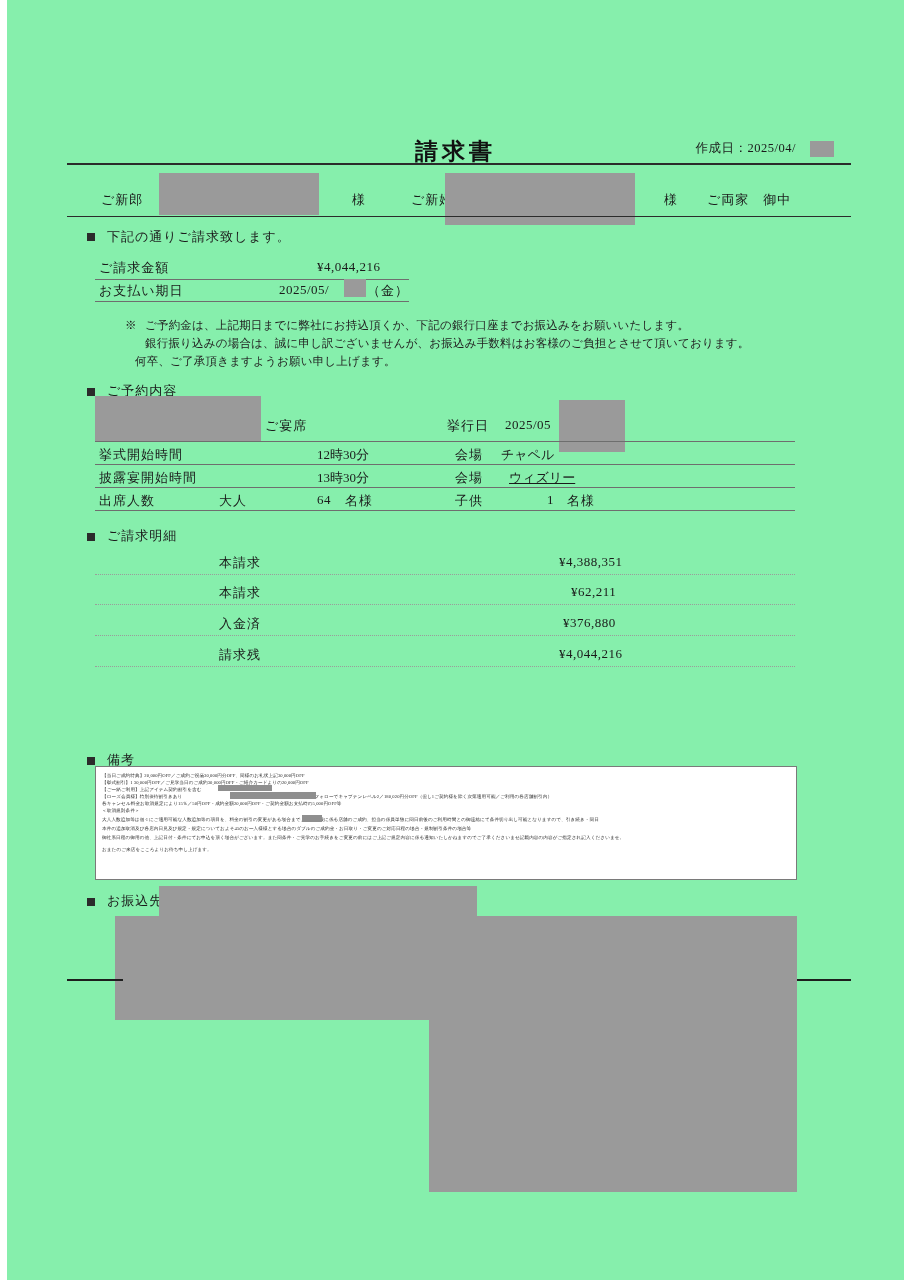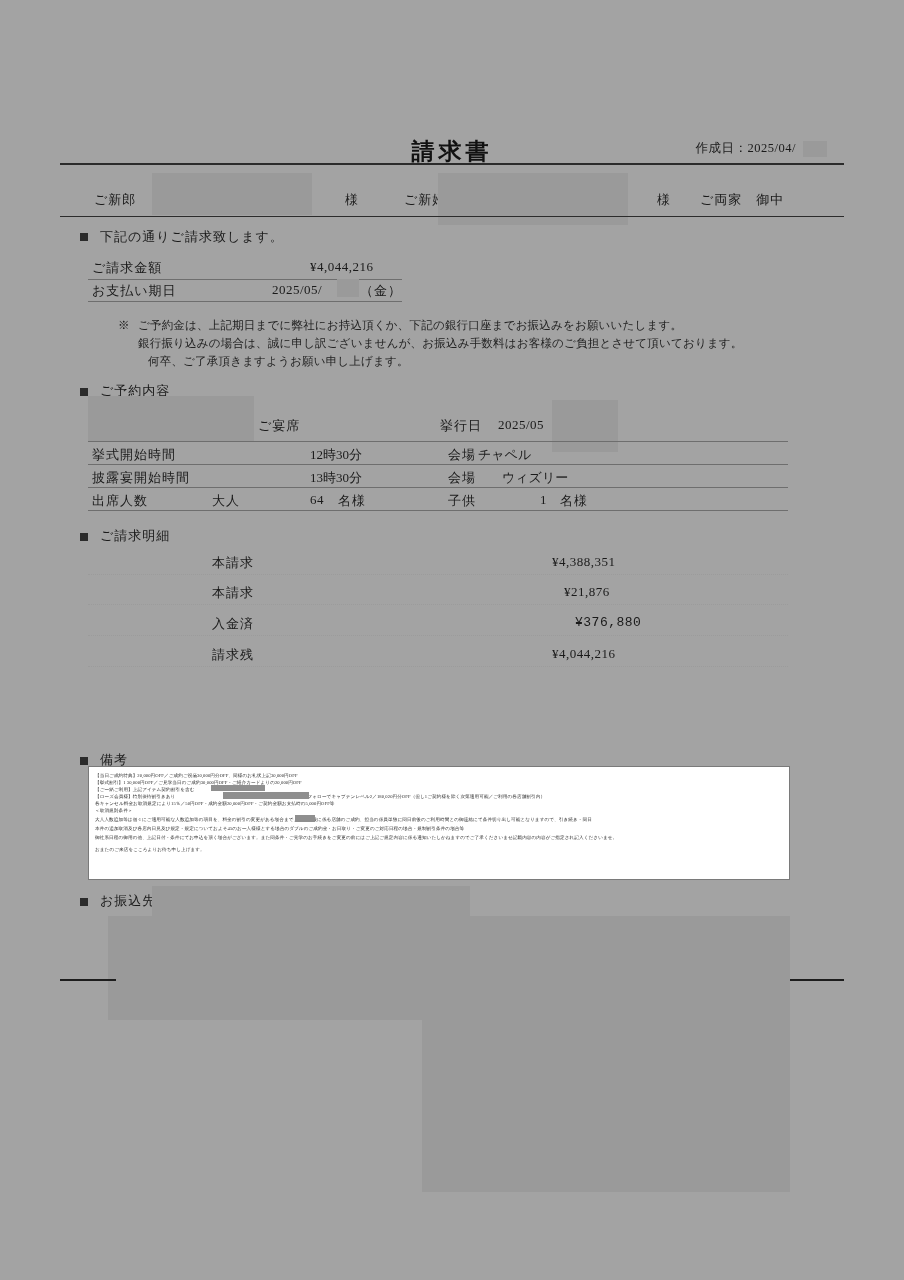--- a/index.html
+++ b/index.html
@@ -11,21 +11,22 @@
     width: 904px;
     height: 1280px;
     position: relative;
     font-family: "Liberation Serif", "DejaVu Serif", serif;
     color: #1a1a1a;
     overflow: hidden;
   }
   .page {
     position: absolute;
     inset: 0;
-    background: #a3a3a3;
+    background: #86efac;
+    margin-left: 7px;
   }
   .redact {
     position: absolute;
     background: #9a9a9a;
   }
   .rule {
     position: absolute;
     background: #2b2b2b;
     height: 1px;
   }
@@ -167,66 +168,66 @@
 
   <div class="label" style="left:92px; top:282px;">お支払い期日</div>
   <div class="value num" style="left:272px; top:282px;">2025/05/</div>
   <div class="redact" style="left:337px; top:279px; width:22px; height:18px;"></div>
   <div class="label" style="left:360px; top:282px;">（金）</div>
   <div class="thin-rule" style="left:88px; top:301px; width:314px;"></div>
 
   <div class="note-line" style="left:118px; top:318px;">※</div>
   <div class="note-line" style="left:138px; top:318px;">ご予約金は、上記期日までに弊社にお持込頂くか、下記の銀行口座までお振込みをお願いいたします。</div>
   <div class="note-line" style="left:138px; top:336px;">銀行振り込みの場合は、誠に申し訳ございませんが、お振込み手数料はお客様のご負担とさせて頂いております。</div>
-  <div class="note-line" style="left:148px; top:354px;">何卒、ご了承頂きますようお願い申し上げます。</div>
+  <div class="note-line" style="left:128px; top:354px;">何卒、ご了承頂きますようお願い申し上げます。</div>
 
   <div class="sq-bullet" style="left:80px; top:388px;"></div>
   <div class="label" style="left:100px; top:382px;">ご予約内容</div>
 
   <div class="redact" style="left:88px; top:396px; width:166px; height:46px;"></div>
   <div class="label" style="left:258px; top:417px;">ご宴席</div>
   <div class="label" style="left:440px; top:417px;">挙行日</div>
   <div class="value num" style="left:498px; top:417px;">2025/05</div>
   <div class="redact" style="left:552px; top:400px; width:66px; height:52px;"></div>
   <div class="thin-rule" style="left:88px; top:441px; width:700px;"></div>
 
   <div class="label" style="left:92px; top:446px;">挙式開始時間</div>
   <div class="value" style="left:310px; top:446px;">12時30分</div>
   <div class="label" style="left:448px; top:446px;">会場</div>
-  <div class="value" style="left:478px; top:446px;">チャペル</div>
+  <div class="value" style="left:494px; top:446px;">チャペル</div>
   <div class="thin-rule" style="left:88px; top:464px; width:700px;"></div>
 
   <div class="label" style="left:92px; top:469px;text-align:right;">披露宴開始時間</div>
   <div class="value" style="left:310px; top:469px;">13時30分</div>
   <div class="label" style="left:448px; top:469px;">会場</div>
-  <div class="value" style="left:502px; top:469px;">ウィズリー</div>
+  <div class="value" style="left:502px; top:469px;text-decoration:underline;">ウィズリー</div>
   <div class="thin-rule" style="left:88px; top:487px; width:700px;"></div>
 
   <div class="label" style="left:92px; top:492px;">出席人数</div>
   <div class="label" style="left:212px; top:492px;">大人</div>
   <div class="value num" style="left:310px; top:492px;">64</div>
   <div class="label" style="left:338px; top:492px;">名様</div>
   <div class="label" style="left:448px; top:492px;">子供</div>
   <div class="value num" style="left:540px; top:492px;">1</div>
   <div class="label" style="left:560px; top:492px;">名様</div>
   <div class="thin-rule" style="left:88px; top:510px; width:700px;"></div>
 
   <div class="sq-bullet" style="left:80px; top:533px;"></div>
   <div class="label" style="left:100px; top:527px;">ご請求明細</div>
 
   <div class="label" style="left:212px; top:554px;">本請求</div>
   <div class="value num" style="left:552px; top:554px;">¥4,388,351</div>
   <div class="dot-rule" style="left:88px; top:574px; width:700px;"></div>
 
   <div class="label" style="left:212px; top:584px;">本請求</div>
-  <div class="value num" style="left:564px; top:584px;">¥21,876</div>
+  <div class="value num" style="left:564px; top:584px;">¥62,211</div>
   <div class="dot-rule" style="left:88px; top:604px; width:700px;"></div>
 
   <div class="label" style="left:212px; top:615px;text-align:right;">入金済</div>
-  <div class="value num" style="left:575px; top:615px;font-family:Liberation Mono, monospace;">¥376,880</div>
+  <div class="value num" style="left:556px; top:615px;">¥376,880</div>
   <div class="dot-rule" style="left:88px; top:635px; width:700px;"></div>
 
   <div class="label" style="left:212px; top:646px;">請求残</div>
   <div class="value num" style="left:552px; top:646px;">¥4,044,216</div>
   <div class="dot-rule" style="left:88px; top:666px; width:700px;"></div>
 
   <div class="sq-bullet" style="left:80px; top:757px;"></div>
   <div class="label" style="left:100px; top:751px;">備考</div>
 
   <div class="remarks-box">

